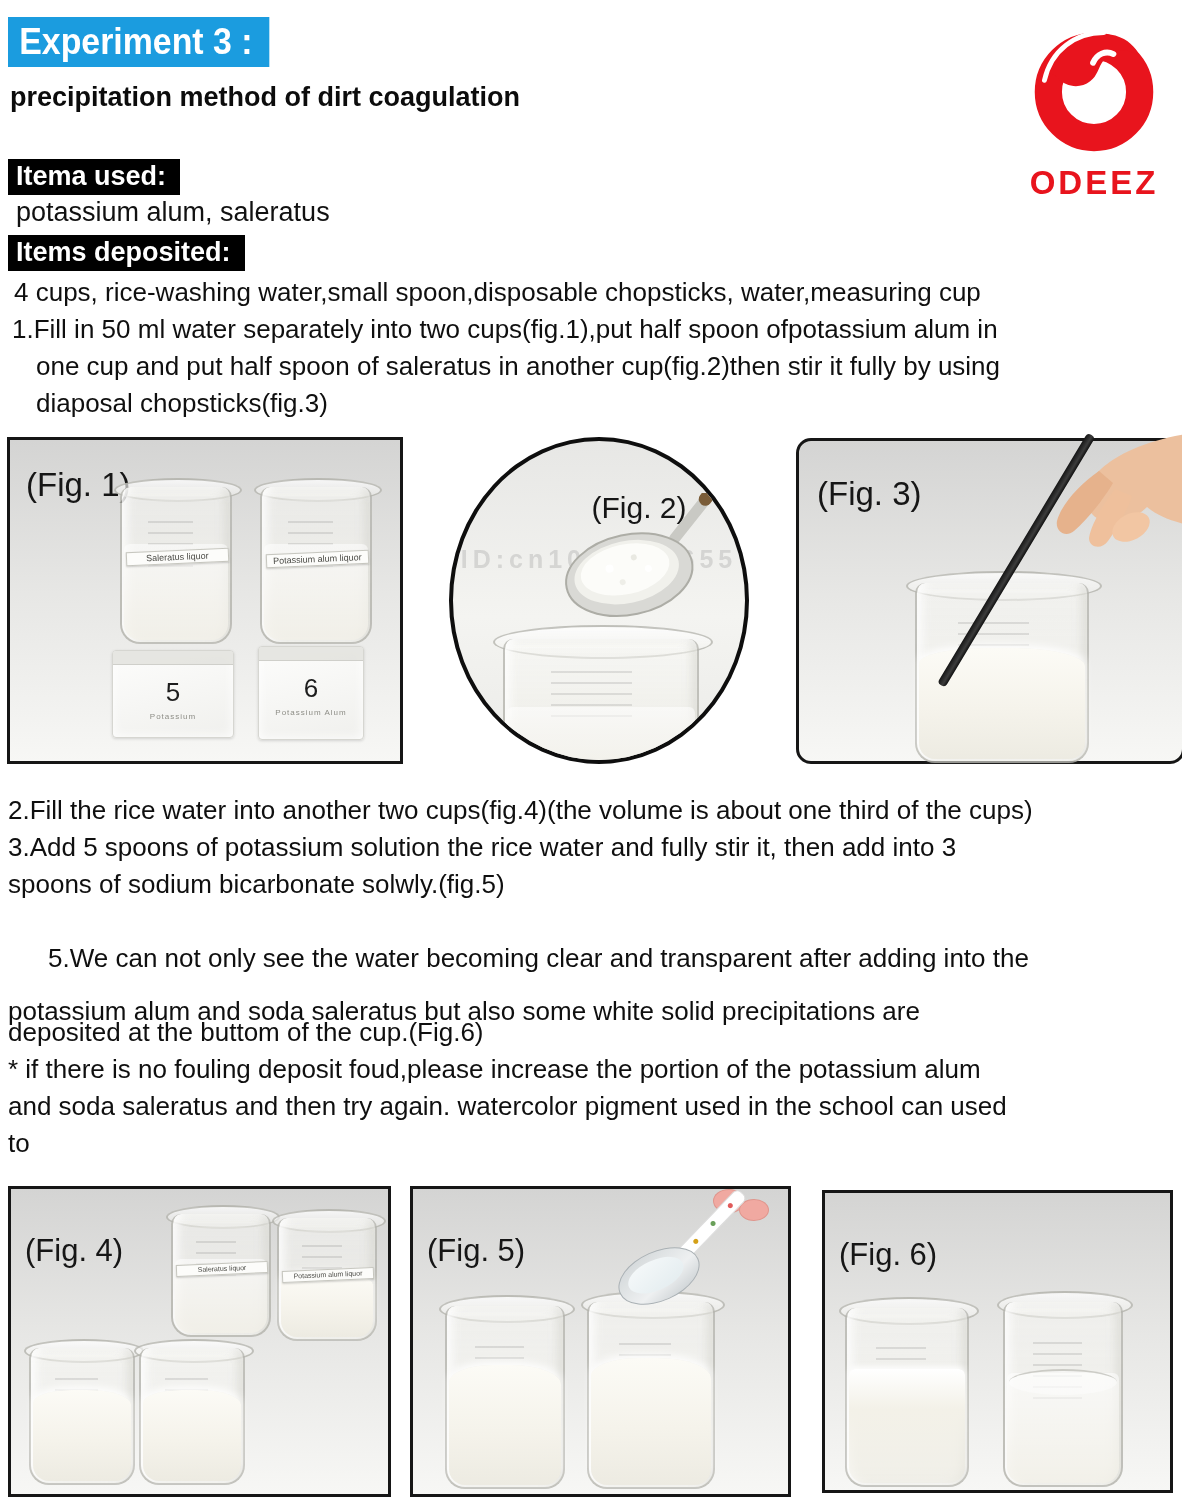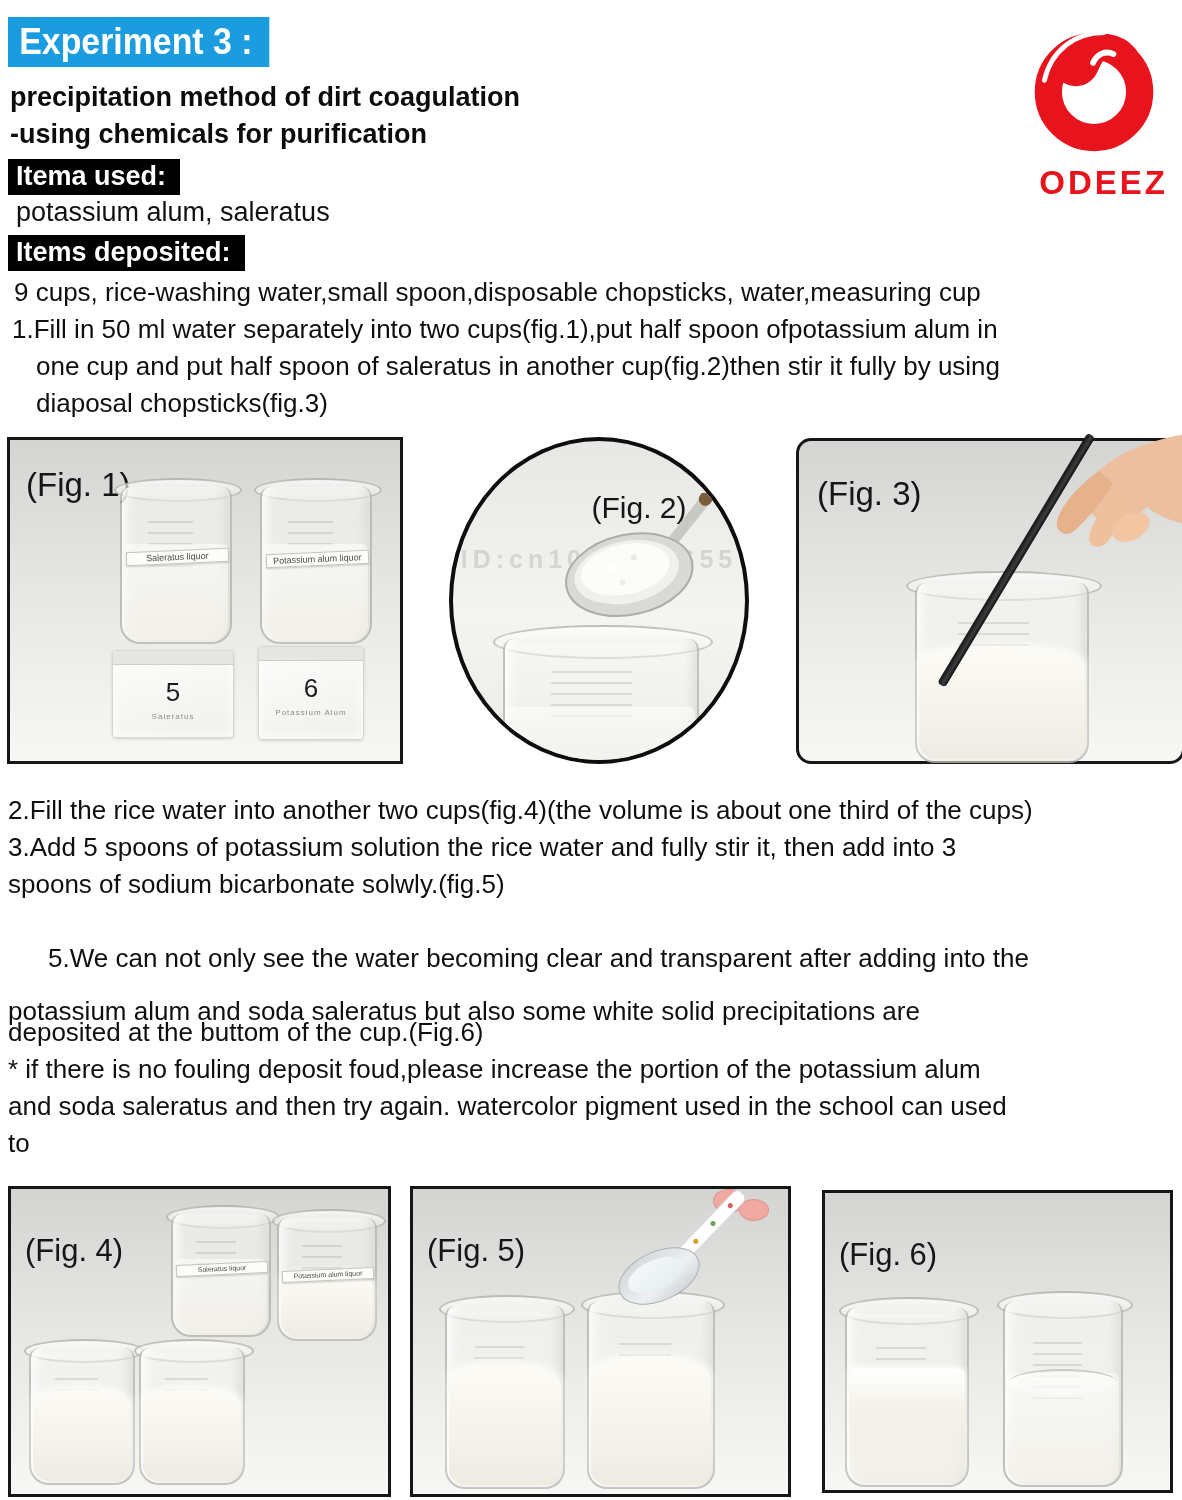--- a/index.html
+++ b/index.html
@@ -11,21 +11,21 @@
           font-size:36px;font-weight:bold;line-height:50px;height:50px;padding:0 18px 0 12px;
           transform:scaleX(.94);transform-origin:left top;letter-spacing:0px;}
   .title{position:absolute;left:10px;font-size:27px;font-weight:bold;color:#0c0c0c;white-space:nowrap;}
   .t1{top:82px;} .t2{top:119px;}
   .blackbox{position:absolute;left:8px;display:inline-block;background:#000;color:#fff;
             font-size:27px;font-weight:bold;line-height:33px;padding:1px 14px 2px 8px;}
   .b1{top:159px;} .b2{top:235px;}
   .plain{position:absolute;left:16px;top:197px;font-size:27px;color:#111;}
 
   
-  .logo{position:absolute;left:1020px;top:22px;width:148px;text-align:right;}
+  .logo{position:absolute;left:1020px;top:22px;width:148px;text-align:center;}
   .logo svg{display:block;margin:0 auto;}
   .logo-text{margin-top:6px;color:#e8141d;font-size:33px;font-weight:bold;letter-spacing:3px;}
 
   
   .line{position:absolute;font-size:26px;color:#0f0f0f;white-space:nowrap;}
   .i0{left:14px;top:277px;} .i1{left:12px;top:314px;}
   .i2{left:36px;top:351px;} .i3{left:36px;top:388px;}
   .s0{left:8px;top:795px;} .s1{left:8px;top:832px;} .s2{left:8px;top:869px;}
   .s3{left:8px;top:906px;} .s4{left:8px;top:943px;margin-left:40px;} .s5{left:8px;top:980px;margin-top:16px;}
   .s6{left:8px;top:1017px;} .s7{left:8px;top:1054px;} .s8{left:8px;top:1091px;}
@@ -96,36 +96,35 @@
   .spoon-bowl::after{content:"";position:absolute;left:12%;top:14%;width:70%;height:64%;border-radius:50%;
        background:linear-gradient(160deg,#f6f9fa,#e3ecef);}
 </style>
 </head>
 <body>
 
 <div class="page">
 
   <div class="banner">Experiment 3 :</div>
   <div class="title t1">precipitation method of dirt coagulation</div>
-  <div class="title t2">-using chemicals for purification</div>
   <div class="blackbox b1">Itema used:</div>
   <div class="plain">potassium alum, saleratus</div>
   <div class="blackbox b2">Items deposited:</div>
 
   <div class="logo">
     <svg viewBox="0 0 140 140" width="136" height="136">
       <circle cx="70" cy="72" r="47" fill="none" stroke="#e8141d" stroke-width="28"></circle>
       <path d="M24 52 C 32 20 62 6 92 14 C 105 18 113 26 117 35 C 103 26 88 28 80 39 C 74 47 74 55 66 61 C 56 69 41 67 33 58 C 28 53 25 53 24 52 Z" fill="#e8141d"></path>
       <path d="M19 60 C 26 29 51 11 80 11" fill="none" stroke="#ffffff" stroke-width="5" stroke-linecap="round"></path>
       <path d="M90 33 C 82 29 73 33 69 42" fill="none" stroke="#ffffff" stroke-width="6" stroke-linecap="round"></path>
     </svg>
     <div class="logo-text">ODEEZ</div>
   </div>
 
-  <div class="line i0">9 cups, rice-washing water,small spoon,disposable chopsticks, water,measuring cup</div>
+  <div class="line i0">4 cups, rice-washing water,small spoon,disposable chopsticks, water,measuring cup</div>
   <div class="line i1">1.Fill in 50 ml water separately into two cups(fig.1),put half spoon ofpotassium alum in</div>
   <div class="line i2">one cup and put half spoon of saleratus in another cup(fig.2)then stir it fully by using</div>
   <div class="line i3">diaposal chopsticks(fig.3)</div>
 
   <div class="panel fig1">
     <div class="figlabel fl1">(Fig. 1)</div>
 
     <div class="beaker" style="left:110px;top:38px;width:112px;height:166px;">
       <div class="bk-rim"></div>
       <div class="bk-body"></div>
@@ -136,21 +135,21 @@
     <div class="beaker" style="left:250px;top:38px;width:112px;height:166px;">
       <div class="bk-rim"></div>
       <div class="bk-body"></div>
       <div class="bk-liquid" style="height:58%;"></div>
       <div class="bk-label" style="top:74px;">Potassium alum liquor</div>
     </div>
 
     <div class="bag" style="left:102px;top:210px;width:120px;height:86px;">
       <div class="bag-seal"></div>
       <div class="bag-num">5</div>
-      <div class="bag-sub">Saleratus</div>
+      <div class="bag-sub">Potassium</div>
     </div>
 
     <div class="bag" style="left:248px;top:206px;width:104px;height:92px;">
       <div class="bag-seal"></div>
       <div class="bag-num">6</div>
       <div class="bag-sub">Potassium Alum</div>
     </div>
   </div>
 
   <div class="circle2">

